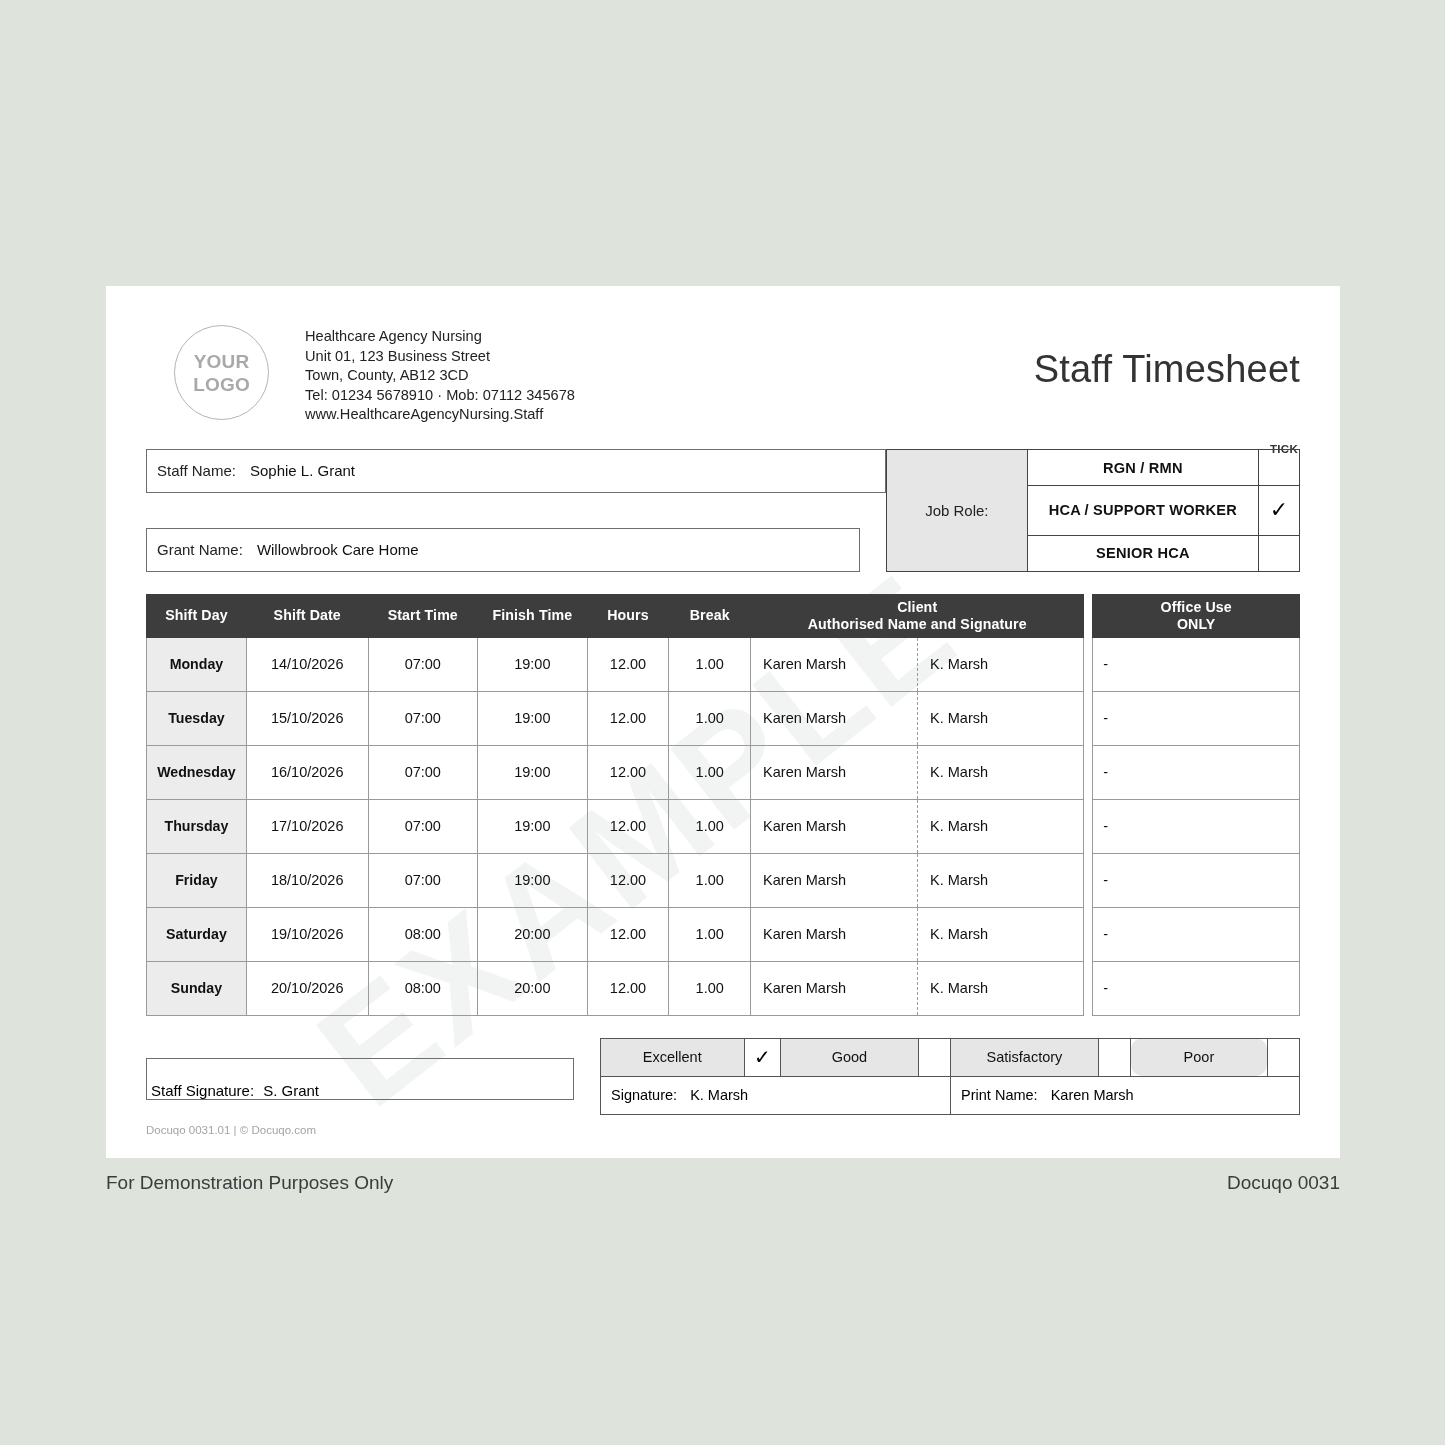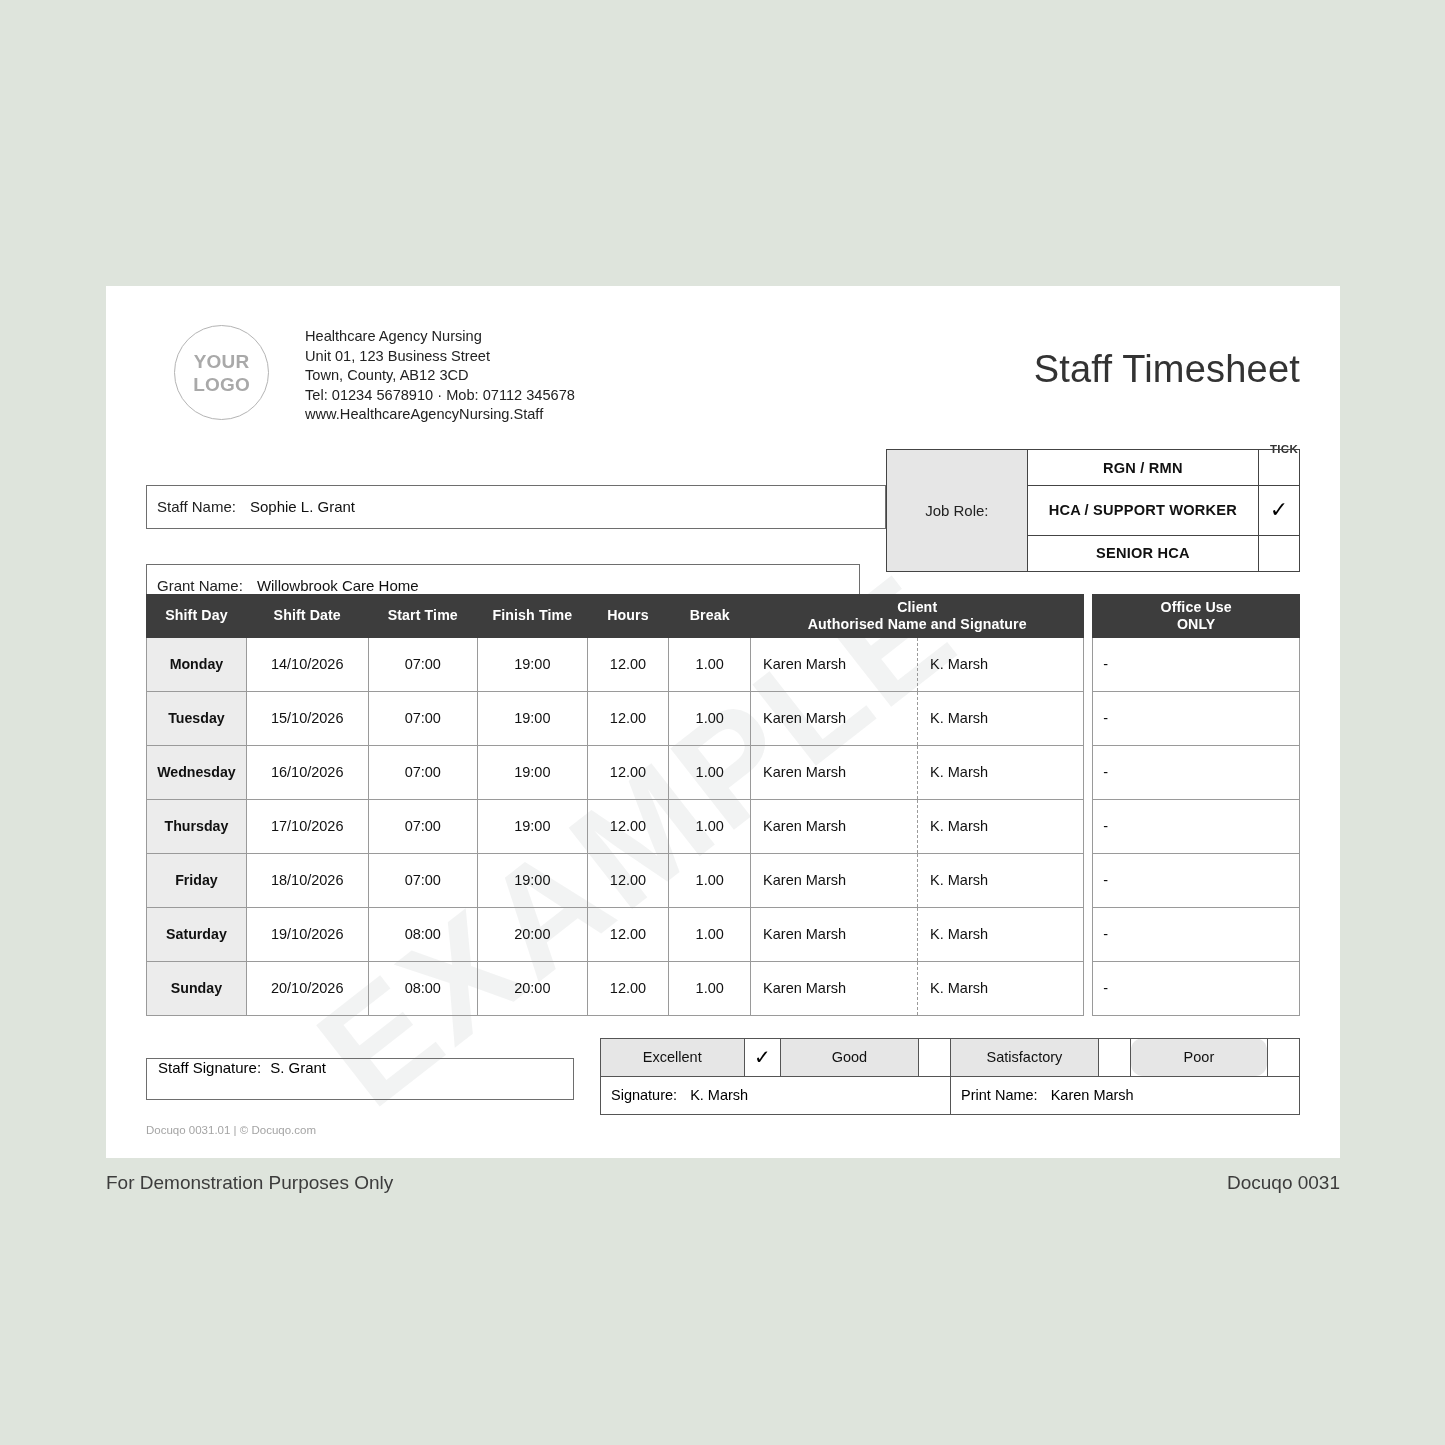--- a/index.html
+++ b/index.html
@@ -64,21 +64,21 @@
     position: absolute; right: 2px; top: 123px;
     font-size: 11.5px; font-weight: 700; color: #333; letter-spacing: .3px;
   }
 
   
   .ident { position: relative; margin-top: 24px; height: 123px; }
   .fld {
     position: absolute;
     border: 1.5px solid #6e6e6e; background: #fff;
     display: flex; align-items: center; padding-left: 10px;
-    font-size: 15px; color: #111; margin-top: 36px;
+    font-size: 15px; color: #111;
   }
   .fld .lbl { color: #222; }
   .fld .val { margin-left: 14px; color: #111; }
   #staff-name-field { left: 0; top: 0; width: 740px; height: 44px; }
   #client-name-field { left: 0; top: 79px; width: 714px; height: 44px; }
 
   .role-table {
     position: absolute; right: 0; top: 0;
     width: 414px; height: 123px;
     border-collapse: collapse;
@@ -133,21 +133,21 @@
     flex: 1; display: flex; align-items: center; padding-left: 12px;
   }
   .office td { text-align: left; padding-left: 10px; }
 
   
   .footer-area { position: relative; margin-top: 22px; height: 118px; }
   #staff-signature-field {
     position: absolute; left: 0; top: 20px;
     width: 428px; height: 42px;
     border: 1.5px solid #6e6e6e;
-    display: flex; align-items: flex-start; padding-left: 11px;
+    display: flex; align-items: flex-end; padding-left: 4px;
     font-size: 15px;
   }
   #staff-signature-field .val { margin-left: 9px; }
   .doc-ref {
     position: absolute; left: 0; top: 86px;
     font-size: 11.5px; color: #a4a4a4;
   }
 
   .feedback { position: absolute; left: 454px; top: 0; width: 700px; }
   .feedback-note { font-size: 13.6px; color: #222; margin-bottom: 6px; }

